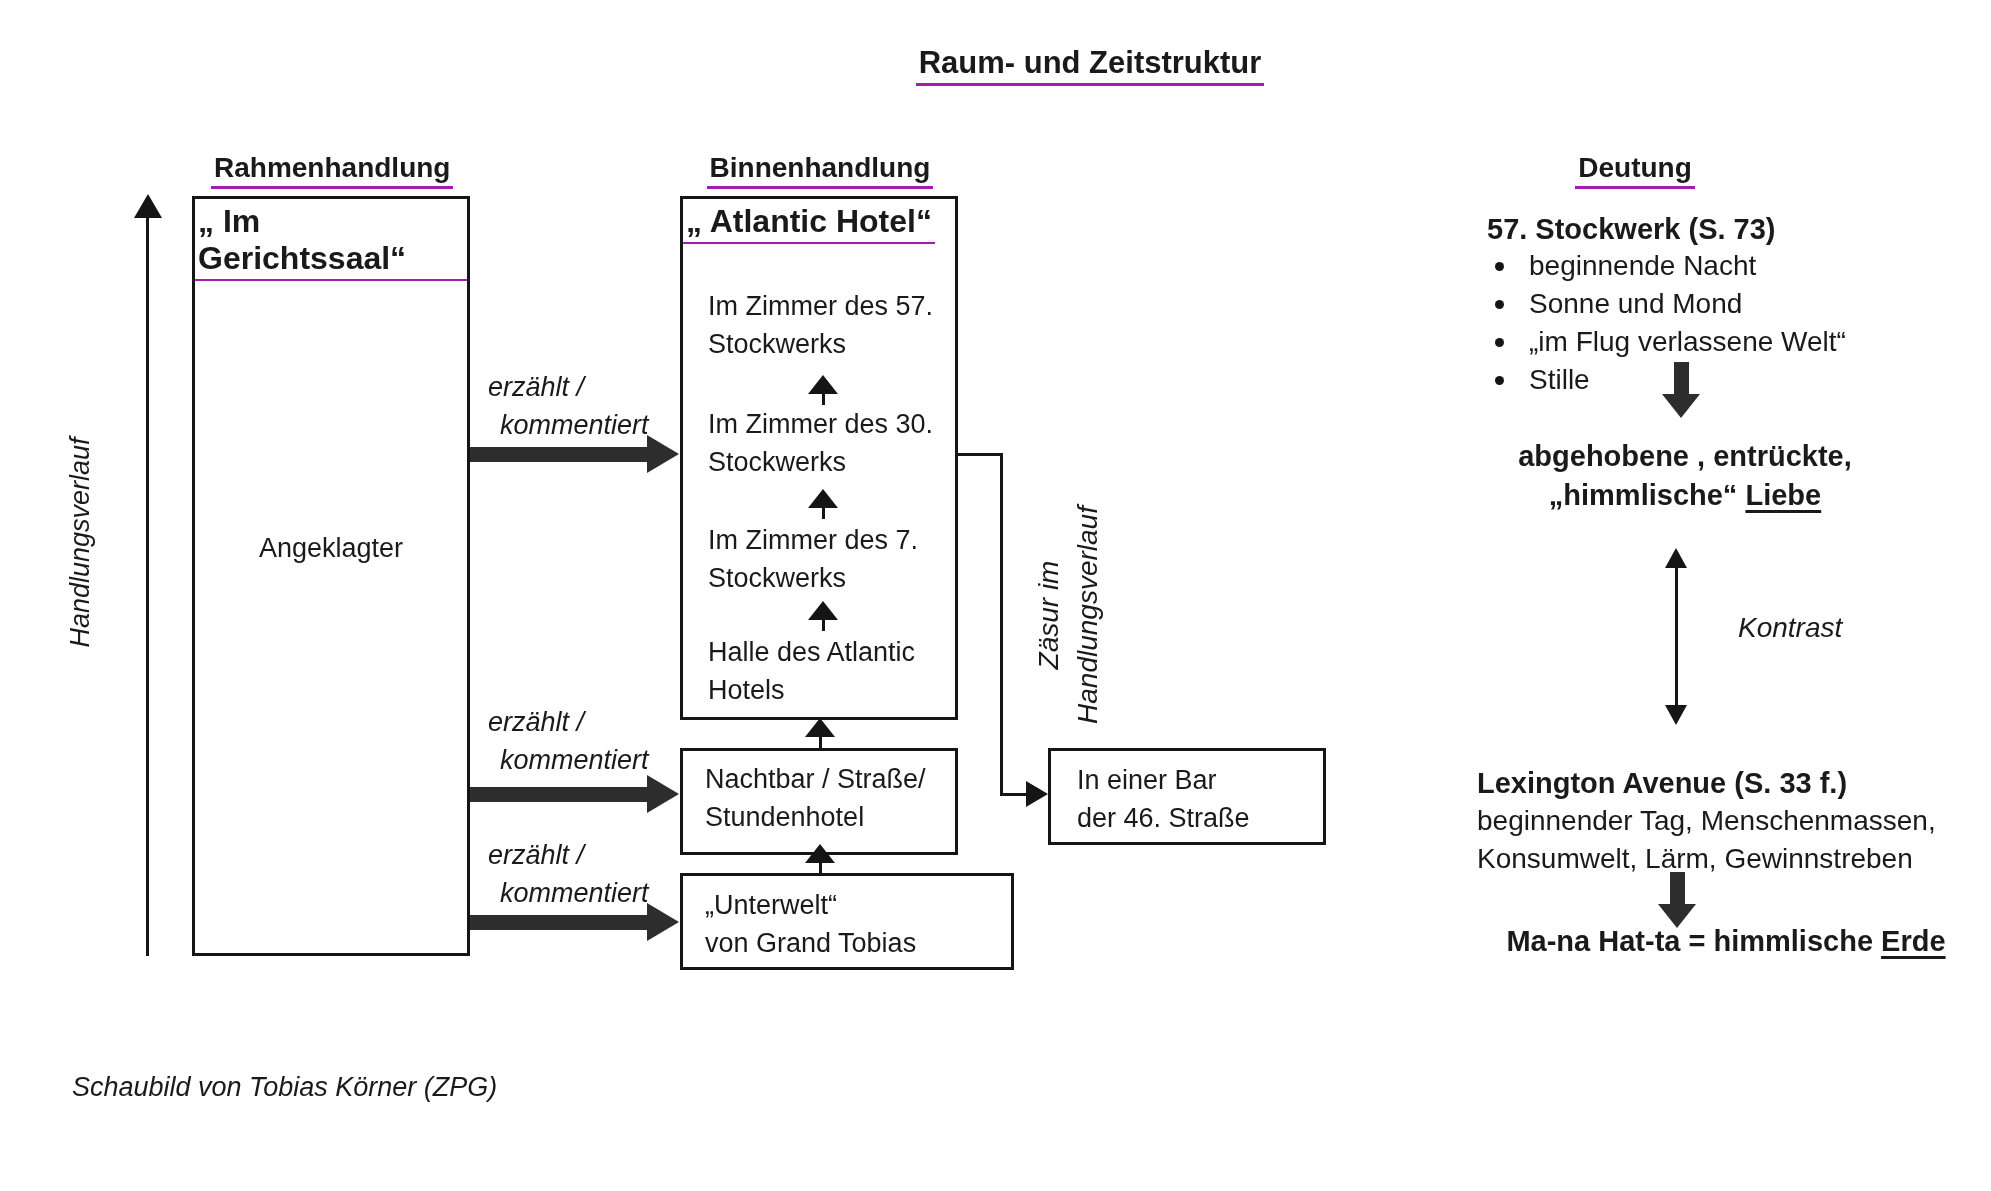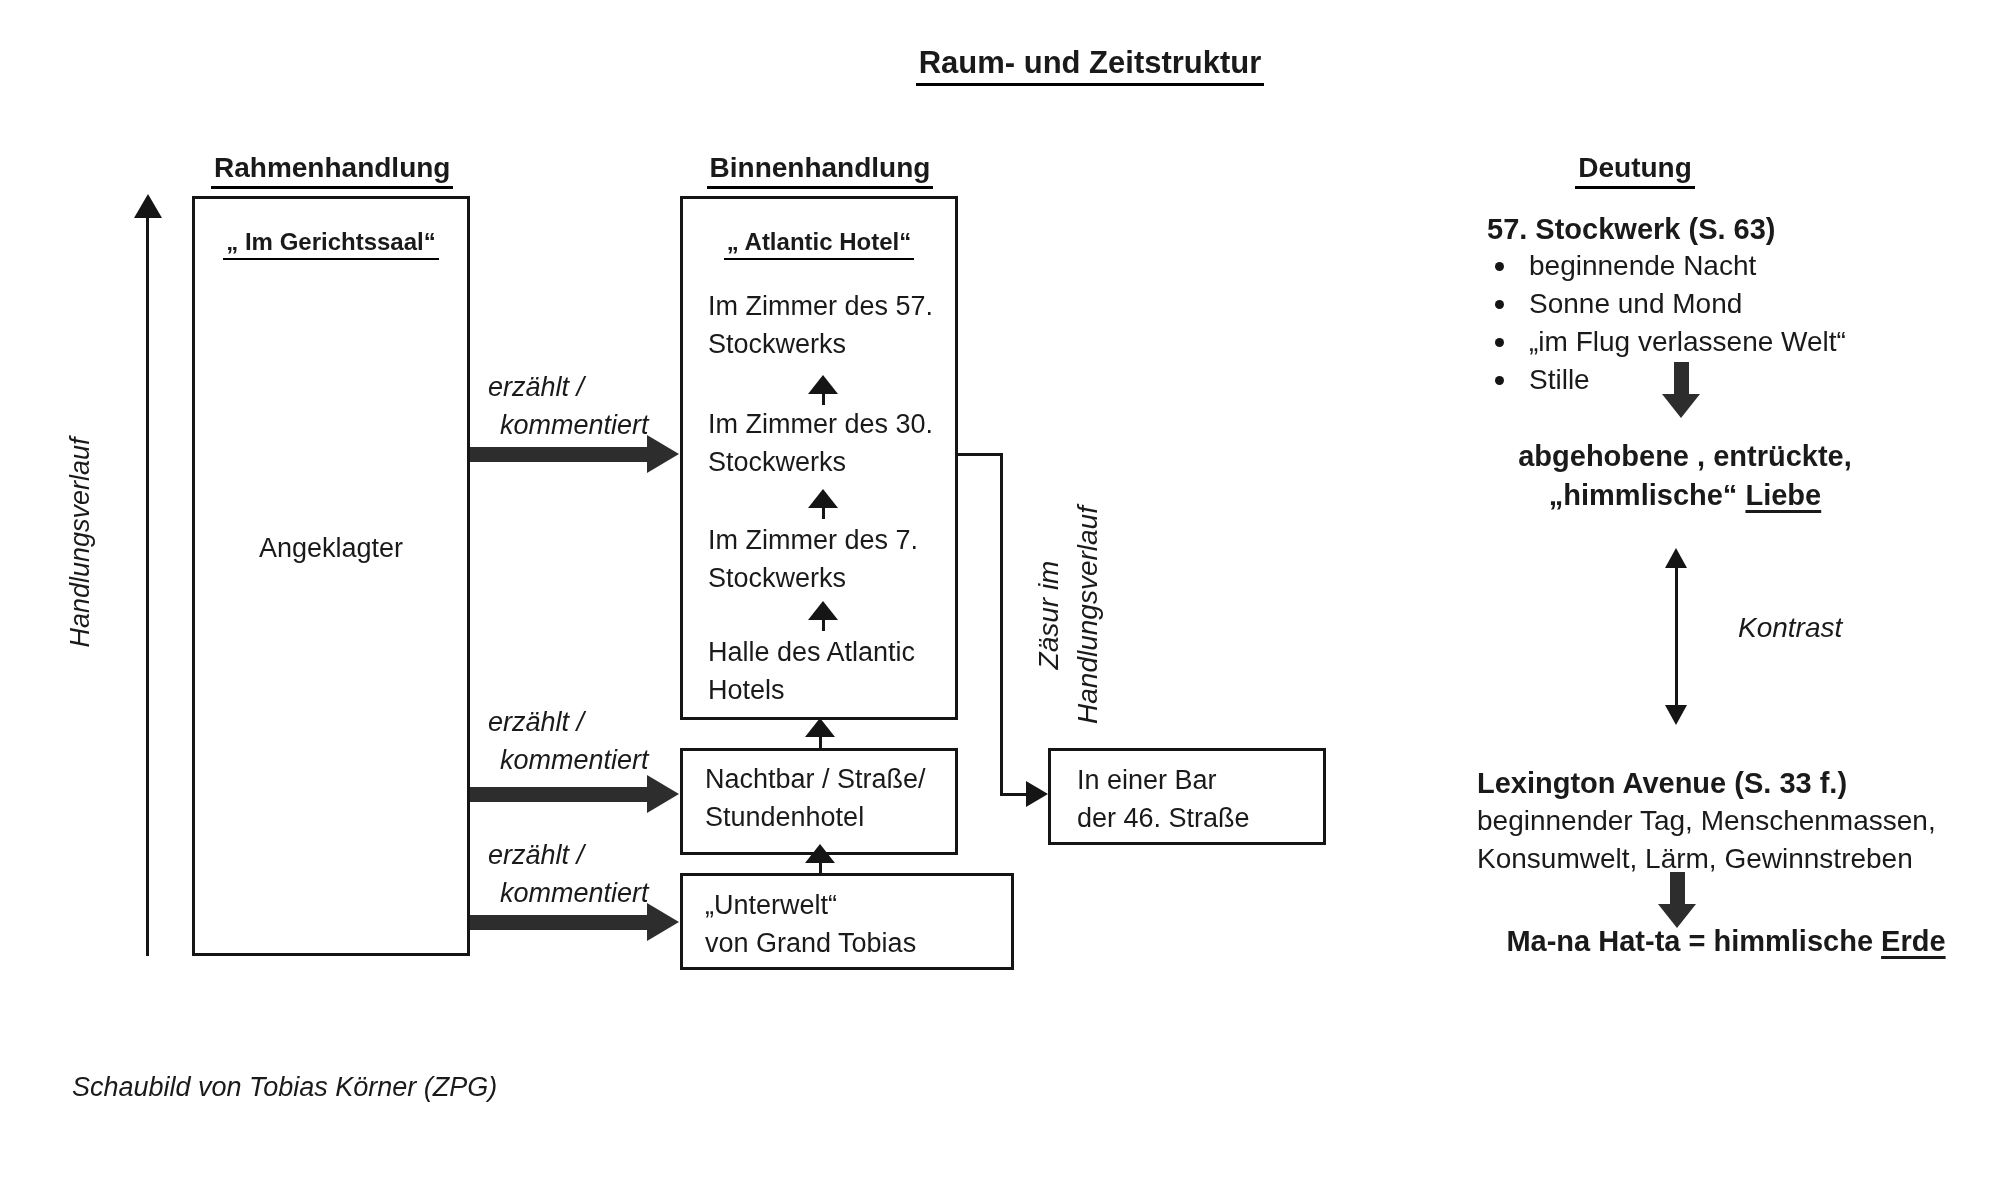--- a/index.html
+++ b/index.html
@@ -11,26 +11,26 @@
     font-family:"Liberation Sans", sans-serif;
     color:#1a1a1a;
     overflow:hidden;
   }
   .abs{position:absolute;}
   .ital{font-style:italic;}
 
   
   .page-title{font-size:31px;font-weight:bold;}
   .col-header{font-size:28px;font-weight:bold;}
-  .u-head{display:inline-block;border-bottom:3px solid #000000;padding:0 3px 2px 3px;}
+  .u-head{display:inline-block;border-bottom:3px solid #a21caf;padding:0 3px 2px 3px;}
   .uw{text-decoration:underline;text-decoration-thickness:2.5px;text-underline-offset:5px;}
 
   
   .box{border:3px solid #151515;background:#ffffff;box-sizing:border-box;}
-  .box-title{font-size:24px;font-weight:bold;text-align:center;margin-top:29px;}
+  .box-title{font-size:32px;font-weight:bold;margin-top:4px;}
   .body-text{font-size:27px;line-height:38px;}
 
   
   .vline{width:3px;background:#151515;}
   .tri-up{width:0;height:0;border-left:14px solid transparent;border-right:14px solid transparent;border-bottom:24px solid #151515;}
 
   
   .up-arrow{width:32px;}
   .up-arrow .head{margin:0 auto;width:0;height:0;border-left:15px solid transparent;border-right:15px solid transparent;border-bottom:19px solid #151515;}
   .up-arrow .stem{width:3px;height:11px;background:#151515;margin:0 auto;}
@@ -187,21 +187,21 @@
     <div class="abs body-text" style="left:26px;top:10px;">
       <div>In einer Bar</div>
       <div>der 46. Straße</div>
     </div>
   </div>
 
   <div class="abs col-header" style="left:1545px;top:152px;width:180px;text-align:center;">
     <span class="u-head">Deutung</span>
   </div>
 
-  <div class="abs deut-title" style="left:1487px;top:210px;">57. Stockwerk (S. 63)</div>
+  <div class="abs deut-title" style="left:1487px;top:210px;">57. Stockwerk (S. 73)</div>
 
   <ul class="abs blist" style="left:1487px;top:247px;">
     <li>beginnende Nacht</li>
     <li>Sonne und Mond</li>
     <li>„im Flug verlassene Welt“</li>
     <li>Stille</li>
   </ul>
 
   <div class="abs thickdown" style="left:1662px;top:362px;">
     <div class="shaft"></div>

